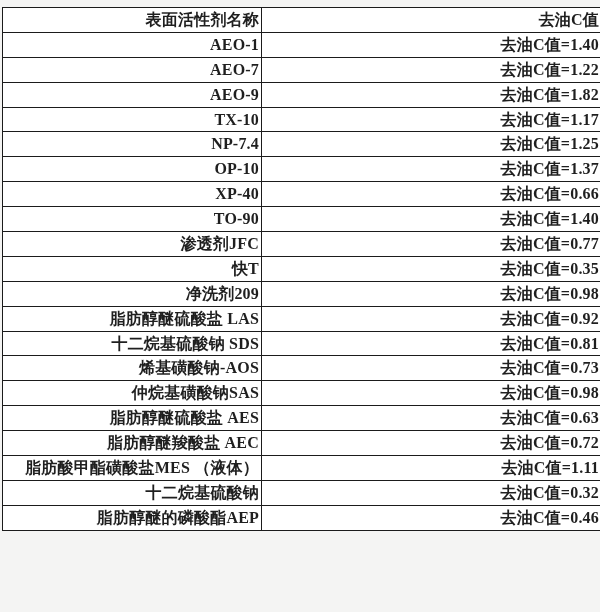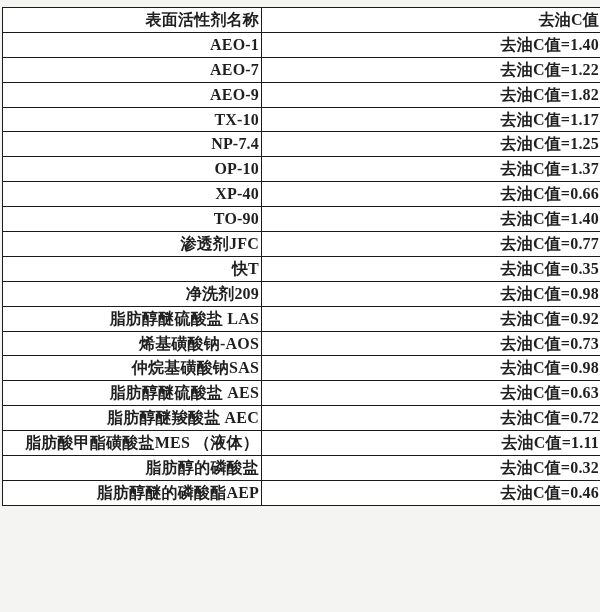--- a/index.html
+++ b/index.html
@@ -93,41 +93,45 @@
       </tr>
       <tr>
         <td class="col-name">净洗剂209</td>
         <td class="col-value">去油C值=0.98</td>
       </tr>
       <tr>
         <td class="col-name">脂肪醇醚硫酸盐 LAS</td>
         <td class="col-value">去油C值=0.92</td>
       </tr>
       <tr>
+        <td class="col-name">十二烷基硫酸钠 SDS</td>
+        <td class="col-value">去油C值=0.81</td>
+      </tr>
+      <tr>
         <td class="col-name">烯基磺酸钠-AOS</td>
         <td class="col-value">去油C值=0.73</td>
       </tr>
       <tr>
         <td class="col-name">仲烷基磺酸钠SAS</td>
         <td class="col-value">去油C值=0.98</td>
       </tr>
       <tr>
         <td class="col-name">脂肪醇醚硫酸盐 AES</td>
         <td class="col-value">去油C值=0.63</td>
       </tr>
       <tr>
         <td class="col-name">脂肪醇醚羧酸盐 AEC</td>
         <td class="col-value">去油C值=0.72</td>
       </tr>
       <tr>
         <td class="col-name">脂肪酸甲酯磺酸盐MES （液体）</td>
         <td class="col-value">去油C值=1.11</td>
       </tr>
       <tr>
-        <td class="col-name">脂肪醇的磷酸盐</td>
+        <td class="col-name">十二烷基硫酸钠</td>
         <td class="col-value">去油C值=0.32</td>
       </tr>
       <tr>
         <td class="col-name">脂肪醇醚的磷酸酯AEP</td>
         <td class="col-value">去油C值=0.46</td>
       </tr>
     </tbody>
 </table>
 
 </body></html>

